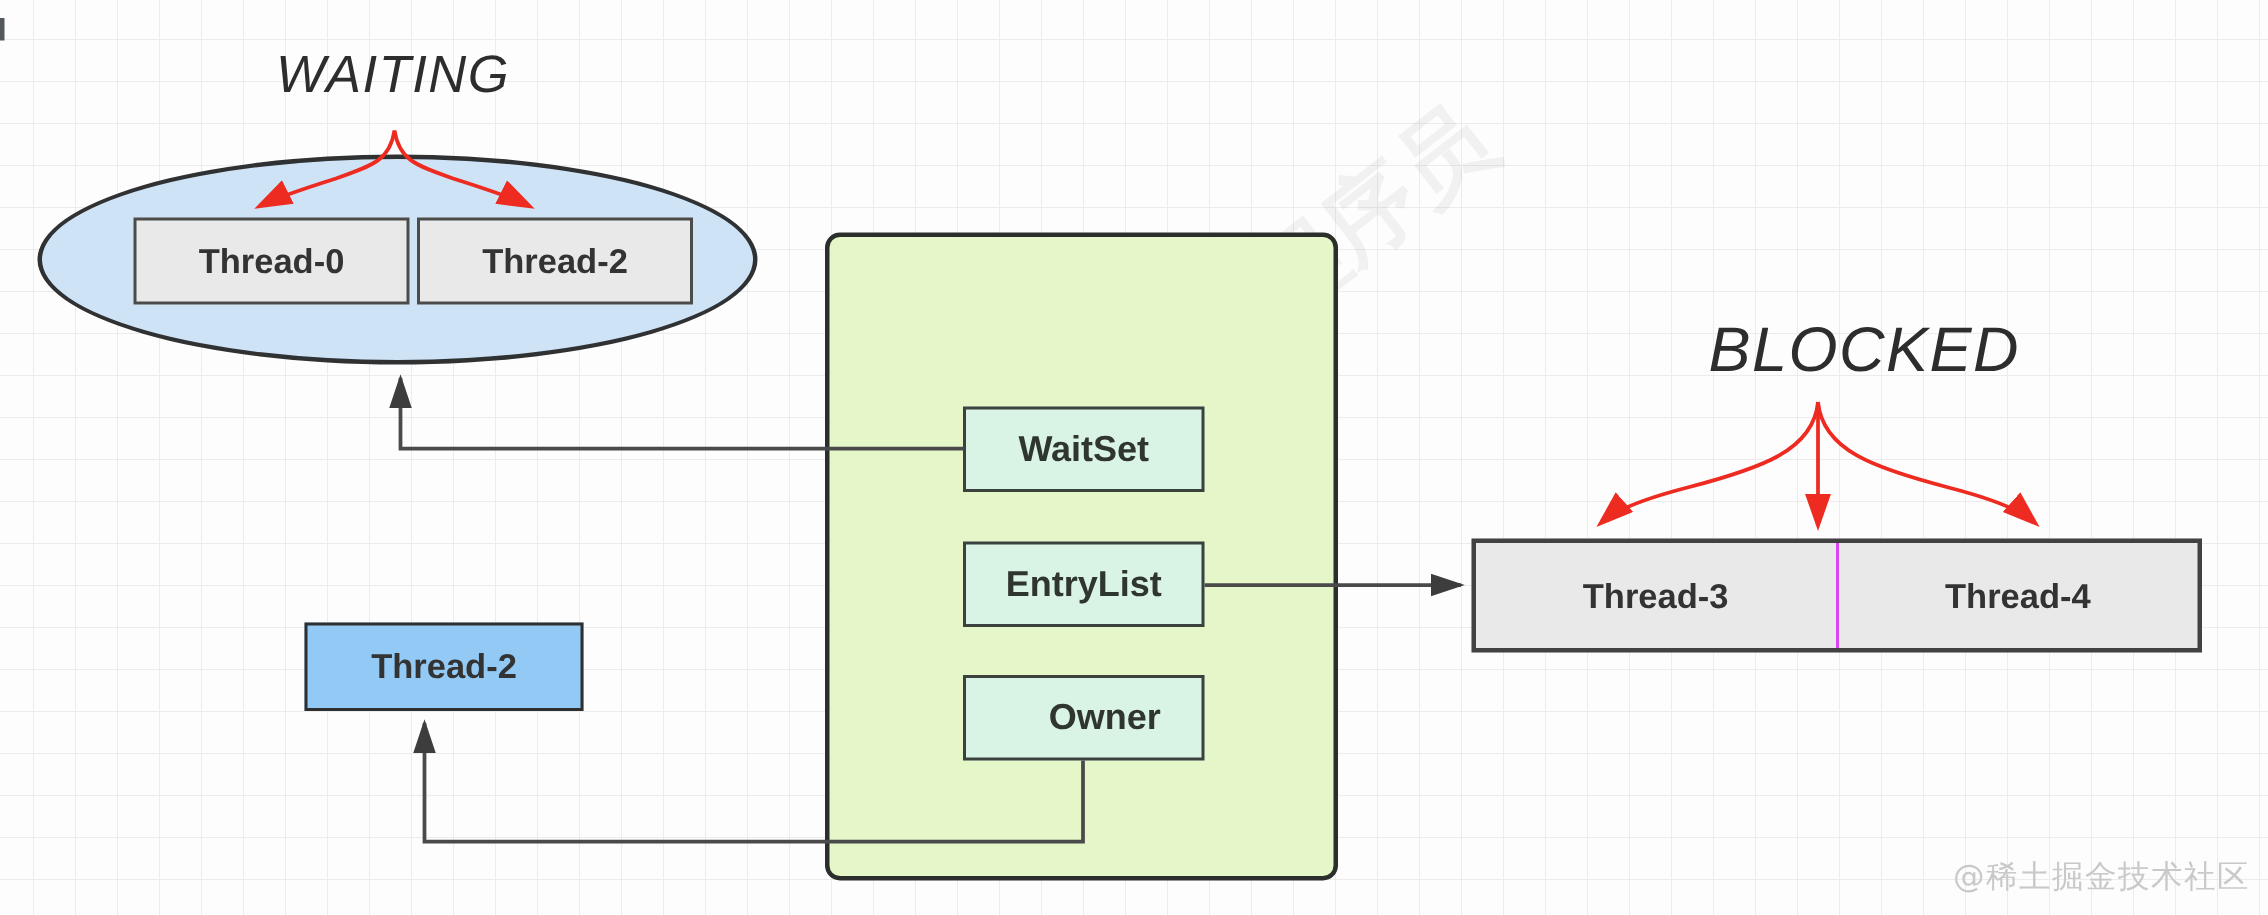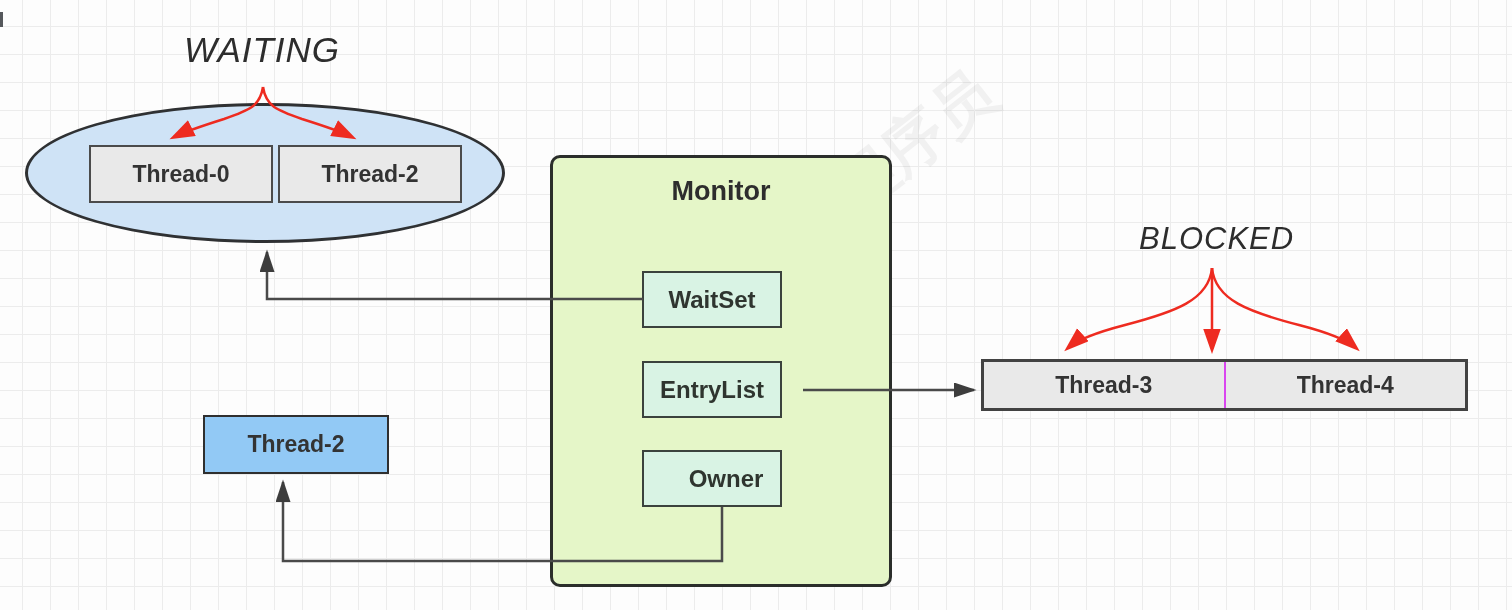--- a/index.html
+++ b/index.html
@@ -14,60 +14,60 @@
     background-size:28px 28px;
     background-position:-6px -2px;
     font-family:"Liberation Sans","DejaVu Sans",sans-serif;
   }
   .state-title{
     position:absolute;
     font-style:italic;font-weight:normal;color:#2d2d2d;
     letter-spacing:1px;z-index:4;white-space:nowrap;
   }
   #waiting-title{left:184px;top:30px;font-size:35px;}
-  #blocked-title{left:1139px;top:221px;font-size:31px;}
+  #blocked-title{left:1139px;top:209px;font-size:42px;}
 
   #wait-ellipse{
     position:absolute;left:25px;top:103px;width:480px;height:140px;
     background:#cfe3f6;border:3px solid #2f3133;border-radius:50%;
     z-index:1;box-sizing:border-box;
   }
   .thread-box{
     position:absolute;height:58px;width:184px;
     background:#e9e9e9;border:2px solid #4b4b4b;
     display:flex;align-items:center;justify-content:center;
     font-size:23px;font-weight:bold;color:#333;
     z-index:2;box-sizing:border-box;
   }
   #thread-0{left:89px;top:145px;}
   #thread-1{left:278px;top:145px;}
   #thread-2{left:203px;top:415px;width:186px;height:59px;background:#92c9f5;border-color:#2f2f2f;}
 
   #blocked-row{
-    position:absolute;left:981px;top:359px;width:487px;height:52px;
+    position:absolute;left:981px;top:359px;width:487px;height:76px;
     display:flex;z-index:2;border:3px solid #424242;box-sizing:border-box;
     background:#e9e9e9;
   }
   .blocked-cell{
     flex:1;display:flex;align-items:center;justify-content:center;
     font-size:23px;font-weight:bold;color:#333;
   }
   .blocked-cell + .blocked-cell{border-left:2px solid #d946ef;}
 
   #monitor-box{
     position:absolute;left:550px;top:155px;width:342px;height:432px;
     background:#e5f6c8;border:3px solid #2b2e2b;border-radius:10px;
     z-index:1;box-sizing:border-box;
   }
   #monitor-title{
     position:absolute;left:550px;top:176px;width:342px;text-align:center;
     font-size:27px;font-weight:bold;color:#2d2d2d;z-index:2;
   }
   .monitor-slot{
-    position:absolute;left:642px;width:140px;height:57px;
+    position:absolute;left:642px;width:161px;height:57px;
     background:#d9f3e4;border:2px solid #3b423d;
     display:flex;align-items:center;justify-content:center;
     font-size:24px;font-weight:bold;color:#2f352f;
     z-index:2;box-sizing:border-box;
   }
   #slot-waitset{top:271px;}
   #slot-entrylist{top:361px;}
   #slot-owner{top:450px;padding-left:28px;}
 
   #arrow-layer{position:absolute;left:0;top:0;z-index:3;pointer-events:none;}
@@ -101,21 +101,20 @@
 
   <div id="watermark-ring"></div>
   <div id="center-watermark">黑马程序员</div>
 
   <div id="waiting-title" class="state-title">WAITING</div>
   <div id="wait-ellipse"></div>
   <div id="thread-0" class="thread-box">Thread-0</div>
   <div id="thread-1" class="thread-box">Thread-2</div>
 
   <div id="monitor-box"></div>
-  <div id="monitor-title">Monitor</div>
   <div id="slot-waitset" class="monitor-slot">WaitSet</div>
   <div id="slot-entrylist" class="monitor-slot">EntryList</div>
   <div id="slot-owner" class="monitor-slot">Owner</div>
 
   <div id="blocked-title" class="state-title">BLOCKED</div>
   <div id="blocked-row">
     <div class="blocked-cell">Thread-3</div>
     <div class="blocked-cell">Thread-4</div>
   </div>
 
@@ -138,15 +137,16 @@
     <path d="M 722 507 L 722 561 L 283 561 L 283 482" fill="none" stroke="#4a4a4a" stroke-width="2.5" marker-end="url(#arrowDark)"></path>
 
     <path d="M 263 87 C 260 106 250 110 224 119 C 205 125 186 131 174 137" fill="none" stroke="#ee2b20" stroke-width="2.5" marker-end="url(#arrowRed)"></path>
     <path d="M 263 87 C 266 106 276 110 302 119 C 321 125 340 131 352 137" fill="none" stroke="#ee2b20" stroke-width="2.5" marker-end="url(#arrowRed)"></path>
 
     <path d="M 1212 268 L 1212 349" fill="none" stroke="#ee2b20" stroke-width="2.5" marker-end="url(#arrowRed)"></path>
     <path d="M 1212 268 C 1209 300 1175 312 1125 325 C 1098 332 1077 340 1068 348" fill="none" stroke="#ee2b20" stroke-width="2.5" marker-end="url(#arrowRed)"></path>
     <path d="M 1212 268 C 1215 300 1249 312 1299 325 C 1326 332 1347 340 1356 348" fill="none" stroke="#ee2b20" stroke-width="2.5" marker-end="url(#arrowRed)"></path>
   </svg>
 
+  <div id="juejin-watermark">@稀土掘金技术社区</div>
 
   <div id="edge-artifact"></div>
 </div>
 
 </body></html>

